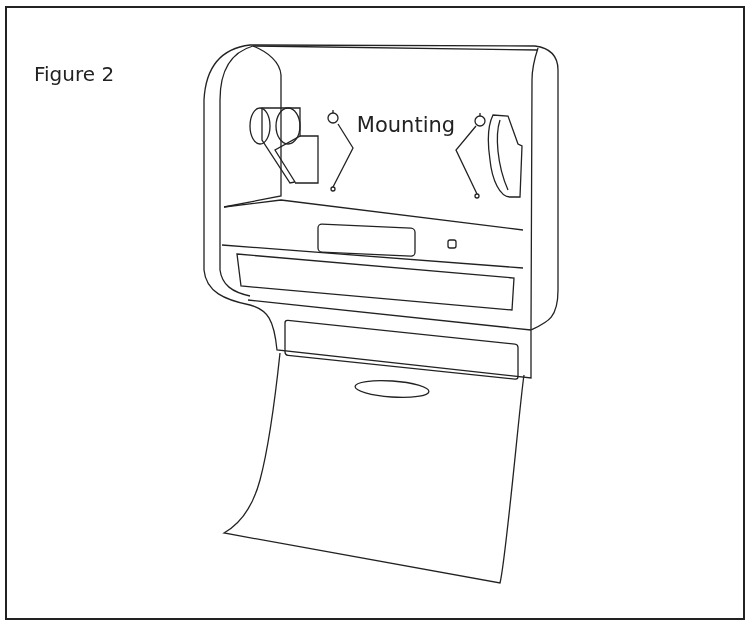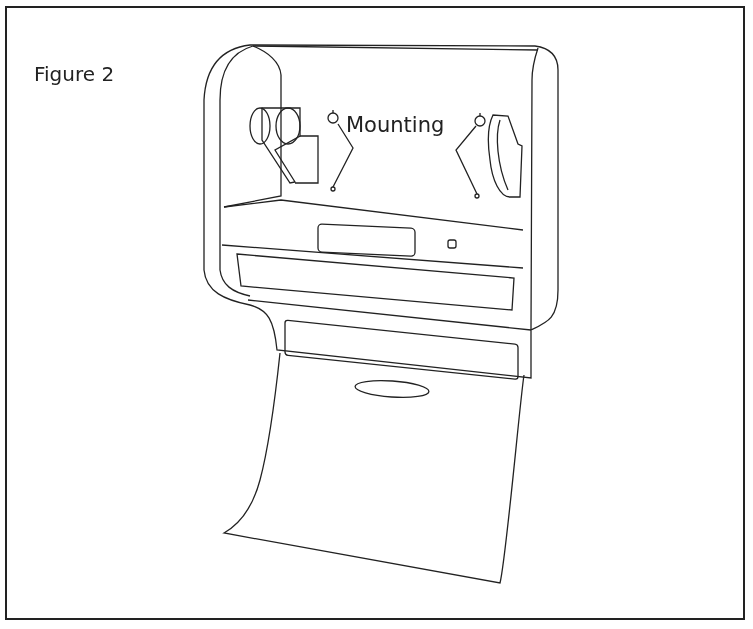--- a/index.html
+++ b/index.html
@@ -1,20 +1,20 @@
 <!DOCTYPE html>
 <html><head>
   <meta charset="utf-8">
   <style>
     html, body { margin: 0; padding: 0; background: #ffffff; }
     body { width: 753px; height: 629px; position: relative; overflow: hidden; font-family: "DejaVu Sans", sans-serif; }
     .frame { position: absolute; left: 5px; top: 6px; width: 740px; height: 614px; border: 2px solid #222; box-sizing: border-box; }
     .fig-label { position: absolute; left: 34px; top: 30px; font-size: 20px; color: #222; font-family: "DejaVu Sans", sans-serif; margin-top: 32px; }
     svg.drawing { position: absolute; left: 0; top: 0; }
-    .callout { position: absolute; left: 346px; top: 112px; width: 120px; text-align: left; font-size: 21px; line-height: 26px; color: #222; font-family: "DejaVu Sans", sans-serif; }
+    .callout { position: absolute; left: 346px; top: 112px; width: 120px; text-align: center; font-size: 21px; line-height: 26px; color: #222; font-family: "DejaVu Sans", sans-serif; }
   </style>
 </head>
 <body>
 
 <div class="frame"></div>
 <div class="fig-label">Figure 2</div>
 
 <svg class="drawing" width="753" height="629" viewBox="0 0 753 629" fill="none" stroke="#222" stroke-width="1.3">
 
   <path d="M250,45 C225,48 206,62 204,100 L204,270 C206,292 225,300 250,305 C268,310 274,320 277,350 L531,378 L531,330 C548,322 558,318 558,290 L558,70 C558,55 550,48 535,46 Z"></path>

